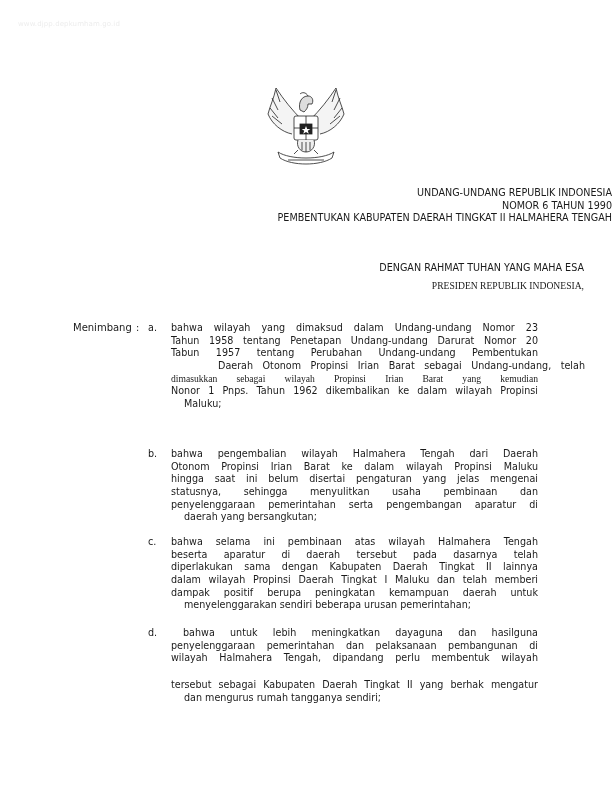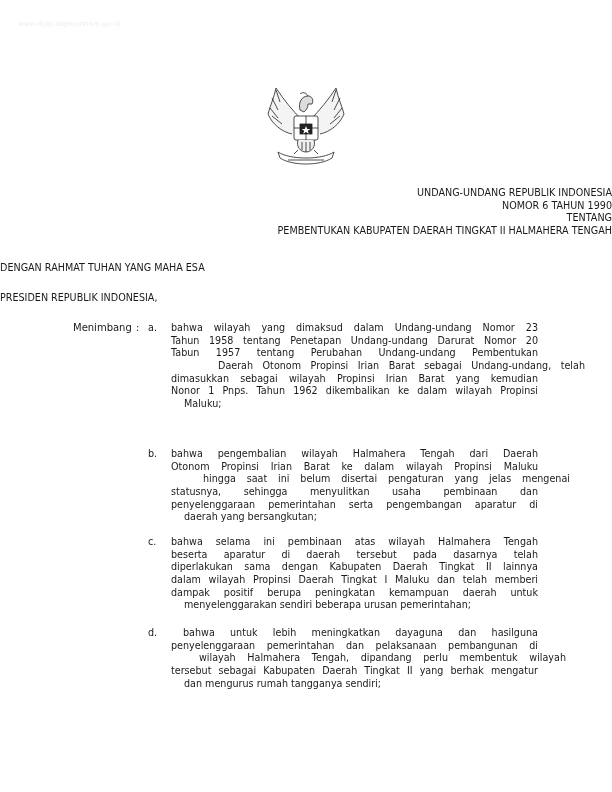--- a/index.html
+++ b/index.html
@@ -14,21 +14,21 @@
     }
     .emblem {
       position: absolute; left: 262px; top: 80px; width: 88px; height: 90px;
     }
     .header {
       position: absolute; left: 0; width: 612px; text-align: right;
       font-size: 9.6px; line-height: 12.6px;
     }
     .header.h1 { top: 187px; }
     .center-line {
-      position: absolute; left: 0; width: 584px; text-align: left;
+      position: absolute; left: 0; width: 584px; text-align: right;
       font-size: 9.6px; line-height: 12px;
     }
     .consid-label {
       position: absolute; left: 73px; top: 322px; font-size: 10px; line-height: 12.6px;
     }
     .colon {
       position: absolute; left: 136px; top: 322px; font-size: 9.6px; line-height: 12.6px;
     }
     .item {
       position: absolute; left: 148px; width: 390px; font-size: 9.6px; line-height: 12.65px;
@@ -76,49 +76,48 @@
 
       <path d="M36 70 L32 74 M52 70 L56 74"></path>
     </g>
     <polygon points="44,46 45.2,49 48.4,49 45.8,50.8 46.8,53.8 44,52 41.2,53.8 42.2,50.8 39.6,49 42.8,49" fill="#fff"></polygon>
   </svg>
 </div>
 
 <div class="header h1">
   <div>UNDANG-UNDANG REPUBLIK INDONESIA</div>
   <div>NOMOR 6 TAHUN 1990</div>
-  <div>TENTANG</div>
   <div>PEMBENTUKAN KABUPATEN DAERAH TINGKAT II HALMAHERA TENGAH</div>
 </div>
 
 <div class="center-line" style="top:262px;">DENGAN RAHMAT TUHAN YANG MAHA ESA</div>
-<div class="center-line" style="top:292px;">PRESIDEN REPUBLIK INDONESIA,</div>
+<div class="center-line" style="top:280px;font-family:Liberation Serif, serif;">PRESIDEN REPUBLIK INDONESIA,</div>
 
 <div class="consid-label">Menimbang</div>
 <div class="colon">:</div>
 
 <div class="item" style="top:322px;">
   <div class="letter">a.</div>
   <div class="text">
     <span class="ln" style="white-space: normal;"><span style="display: inline-block; width: 100%; text-align: justify; text-align-last: justify;">bahwa wilayah yang dimaksud dalam Undang-undang Nomor 23</span></span>
     <span class="ln" style="white-space: normal;"><span style="display: inline-block; width: 100%; text-align: justify; text-align-last: justify;">Tahun 1958 tentang Penetapan Undang-undang Darurat Nomor 20</span></span>
     <span class="ln" style="white-space: normal;"><span style="display: inline-block; width: 100%; text-align: justify; text-align-last: justify;">Tabun 1957 tentang Perubahan Undang-undang Pembentukan</span></span>
     <span class="ln" style="white-space: normal;"><span style="display: inline-block; width: 100%; text-align: justify; text-align-last: justify; padding-left: 47px;">Daerah Otonom Propinsi Irian Barat sebagai Undang-undang, telah</span></span>
-    <span class="ln" style="white-space: normal;"><span style="display: inline-block; width: 100%; text-align: justify; text-align-last: justify;">dimasukkan sebagai wilayah Propinsi Irian Barat yang kemudian</span></span>
+    <span class="ln" style="white-space: normal; font-family: Liberation Serif, serif;"><span style="display: inline-block; width: 100%; text-align: justify; text-align-last: justify;">dimasukkan sebagai wilayah Propinsi Irian Barat yang kemudian</span></span>
     <span class="ln" style="white-space: normal;"><span style="display: inline-block; width: 100%; text-align: justify; text-align-last: justify;">Nonor 1 Pnps. Tahun 1962 dikembalikan ke dalam wilayah Propinsi</span></span>
     <span class="ln last">Maluku;</span>
   </div>
 </div>
 
 <div class="item" style="top:448px;">
   <div class="letter">b.</div>
   <div class="text">
     <span class="ln" style="white-space: normal;"><span style="display: inline-block; width: 100%; text-align: justify; text-align-last: justify;">bahwa pengembalian wilayah Halmahera Tengah dari Daerah</span></span>
     <span class="ln" style="white-space: normal;"><span style="display: inline-block; width: 100%; text-align: justify; text-align-last: justify;">Otonom Propinsi Irian Barat ke dalam wilayah Propinsi Maluku</span></span>
-    <span class="ln" style="white-space: normal;"><span style="display: inline-block; width: 100%; text-align: justify; text-align-last: justify; margin-left: 32px;">hingga saat ini belum disertai pengaturan yang jelas mengenai</span></span>
+    <span class="ln" style="white-space: normal;"><span style="display: inline-block; width: 100%; text-align: justify; text-align-last: justify;">hingga saat ini belum disertai pengaturan yang jelas mengenai</span></span>
     <span class="ln" style="white-space: normal;"><span style="display: inline-block; width: 100%; text-align: justify; text-align-last: justify;">statusnya, sehingga menyulitkan usaha pembinaan dan</span></span>
     <span class="ln" style="white-space: normal;"><span style="display: inline-block; width: 100%; text-align: justify; text-align-last: justify;">penyelenggaraan pemerintahan serta pengembangan aparatur di</span></span>
     <span class="ln last">daerah yang bersangkutan;</span>
   </div>
 </div>
 
 <div class="item" style="top:536px;">
   <div class="letter">c.</div>
   <div class="text">
     <span class="ln" style="white-space: normal;"><span style="display: inline-block; width: 100%; text-align: justify; text-align-last: justify;">bahwa selama ini pembinaan atas wilayah Halmahera Tengah</span></span>
@@ -128,17 +127,17 @@
     <span class="ln" style="white-space: normal;"><span style="display: inline-block; width: 100%; text-align: justify; text-align-last: justify;">dampak positif berupa peningkatan kemampuan daerah untuk</span></span>
     <span class="ln last">menyelenggarakan sendiri beberapa urusan pemerintahan;</span>
   </div>
 </div>
 
 <div class="item" style="top:627px;">
   <div class="letter">d.</div>
   <div class="text">
     <span class="ln" style="white-space: normal; margin-left: 12px;"><span style="display: inline-block; width: 100%; text-align: justify; text-align-last: justify;">bahwa untuk lebih meningkatkan dayaguna dan hasilguna</span></span>
     <span class="ln" style="white-space: normal;"><span style="display: inline-block; width: 100%; text-align: justify; text-align-last: justify;">penyelenggaraan pemerintahan dan pelaksanaan pembangunan di</span></span>
-    <span class="ln" style="white-space: normal;"><span style="display: inline-block; width: 100%; text-align: justify; text-align-last: justify; margin-left: 28px;">wilayah Halmahera Tengah, dipandang perlu membentuk wilayah</span></span>
-    <span class="ln" style="white-space: normal;"><span style="display: inline-block; width: 100%; text-align: justify; text-align-last: justify;">tersebut sebagai Kabupaten Daerah Tingkat II yang berhak mengatur</span></span>
+    <span class="ln" style="white-space: normal;"><span style="display: inline-block; width: 100%; text-align: justify; text-align-last: justify;">wilayah Halmahera Tengah, dipandang perlu membentuk wilayah</span></span>
+    <span class="ln" style="white-space: normal;"><span style="display: inline-block; width: 100%; text-align: justify; text-align-last: justify; margin-top: 14px;">tersebut sebagai Kabupaten Daerah Tingkat II yang berhak mengatur</span></span>
     <span class="ln last">dan mengurus rumah tangganya sendiri;</span>
   </div>
 </div>
 
 </body></html>

